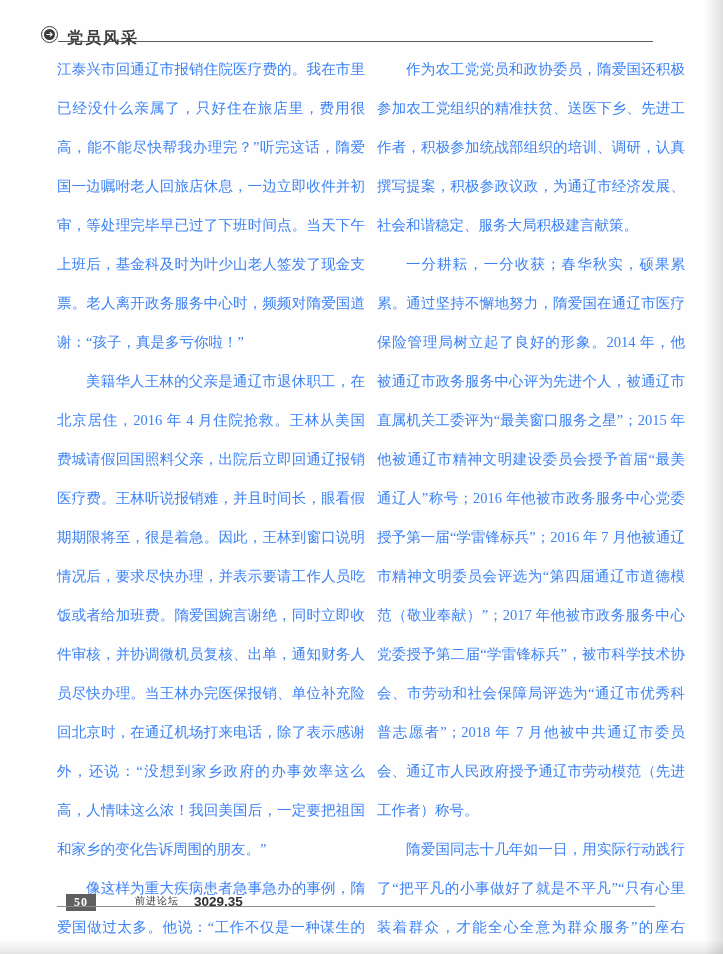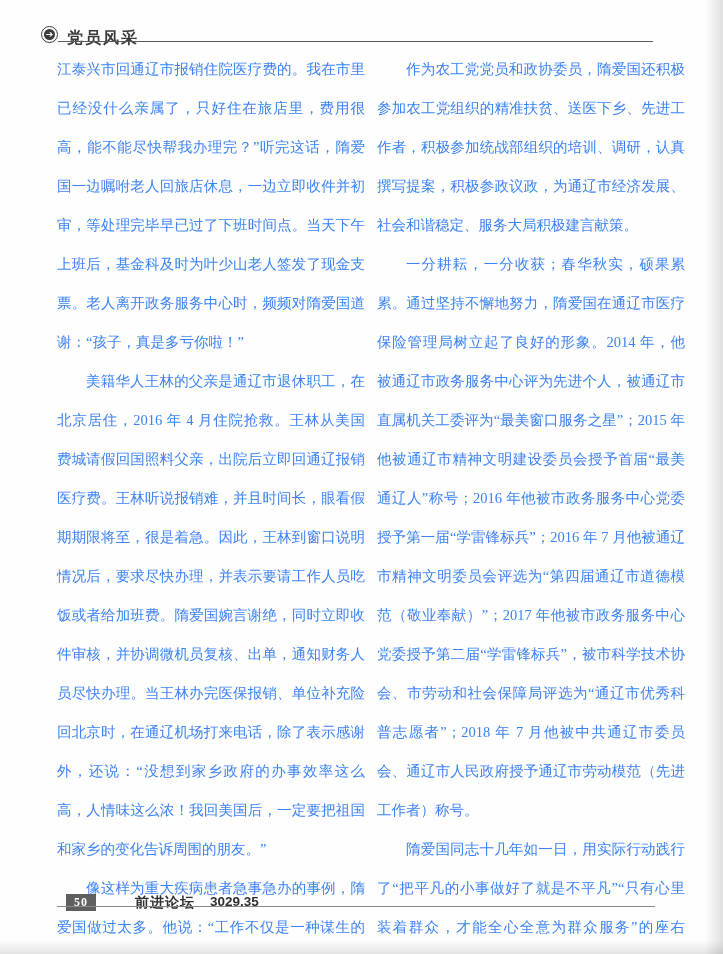--- a/index.html
+++ b/index.html
@@ -30,21 +30,21 @@
   .content{position:absolute;top:50px;left:57px;width:628px;display:flex;gap:12px;}
   .col{width:308px;}
   .col p{margin:0;font-size:14.5px;line-height:39px;color:#3b82f6;
     text-align:justify;text-justify:inter-ideograph;}
   .col p.indent{text-indent:2em;}
   
   .footer{position:absolute;top:888px;left:66px;display:flex;align-items:flex-start;margin-top:6px;}
   .page-badge{min-width:30px;height:17px;background:#5f5f5f;color:#ffffff;
     font-size:12px;font-weight:bold;display:flex;align-items:center;
     justify-content:center;letter-spacing:1px;}
-  .journal-name{margin-left:11px;font-size:14px;font-weight:bold;color:#2e2e2e;
+  .journal-name{margin-left:11px;font-size:10px;font-weight:normal;color:#2e2e2e;
     letter-spacing:1px;font-family:"Liberation Sans","DejaVu Sans",sans-serif;padding-left:28px;}
   .journal-issue{margin-left:15px;font-size:13.5px;font-weight:bold;color:#2e2e2e;
     font-family:"Liberation Sans","DejaVu Sans",sans-serif;}
   .footer-rule{position:absolute;top:906px;left:57px;width:598px;height:1px;background:#8a8a8a;}
 </style>
 </head>
 <body>
 
 <div class="page">
 

